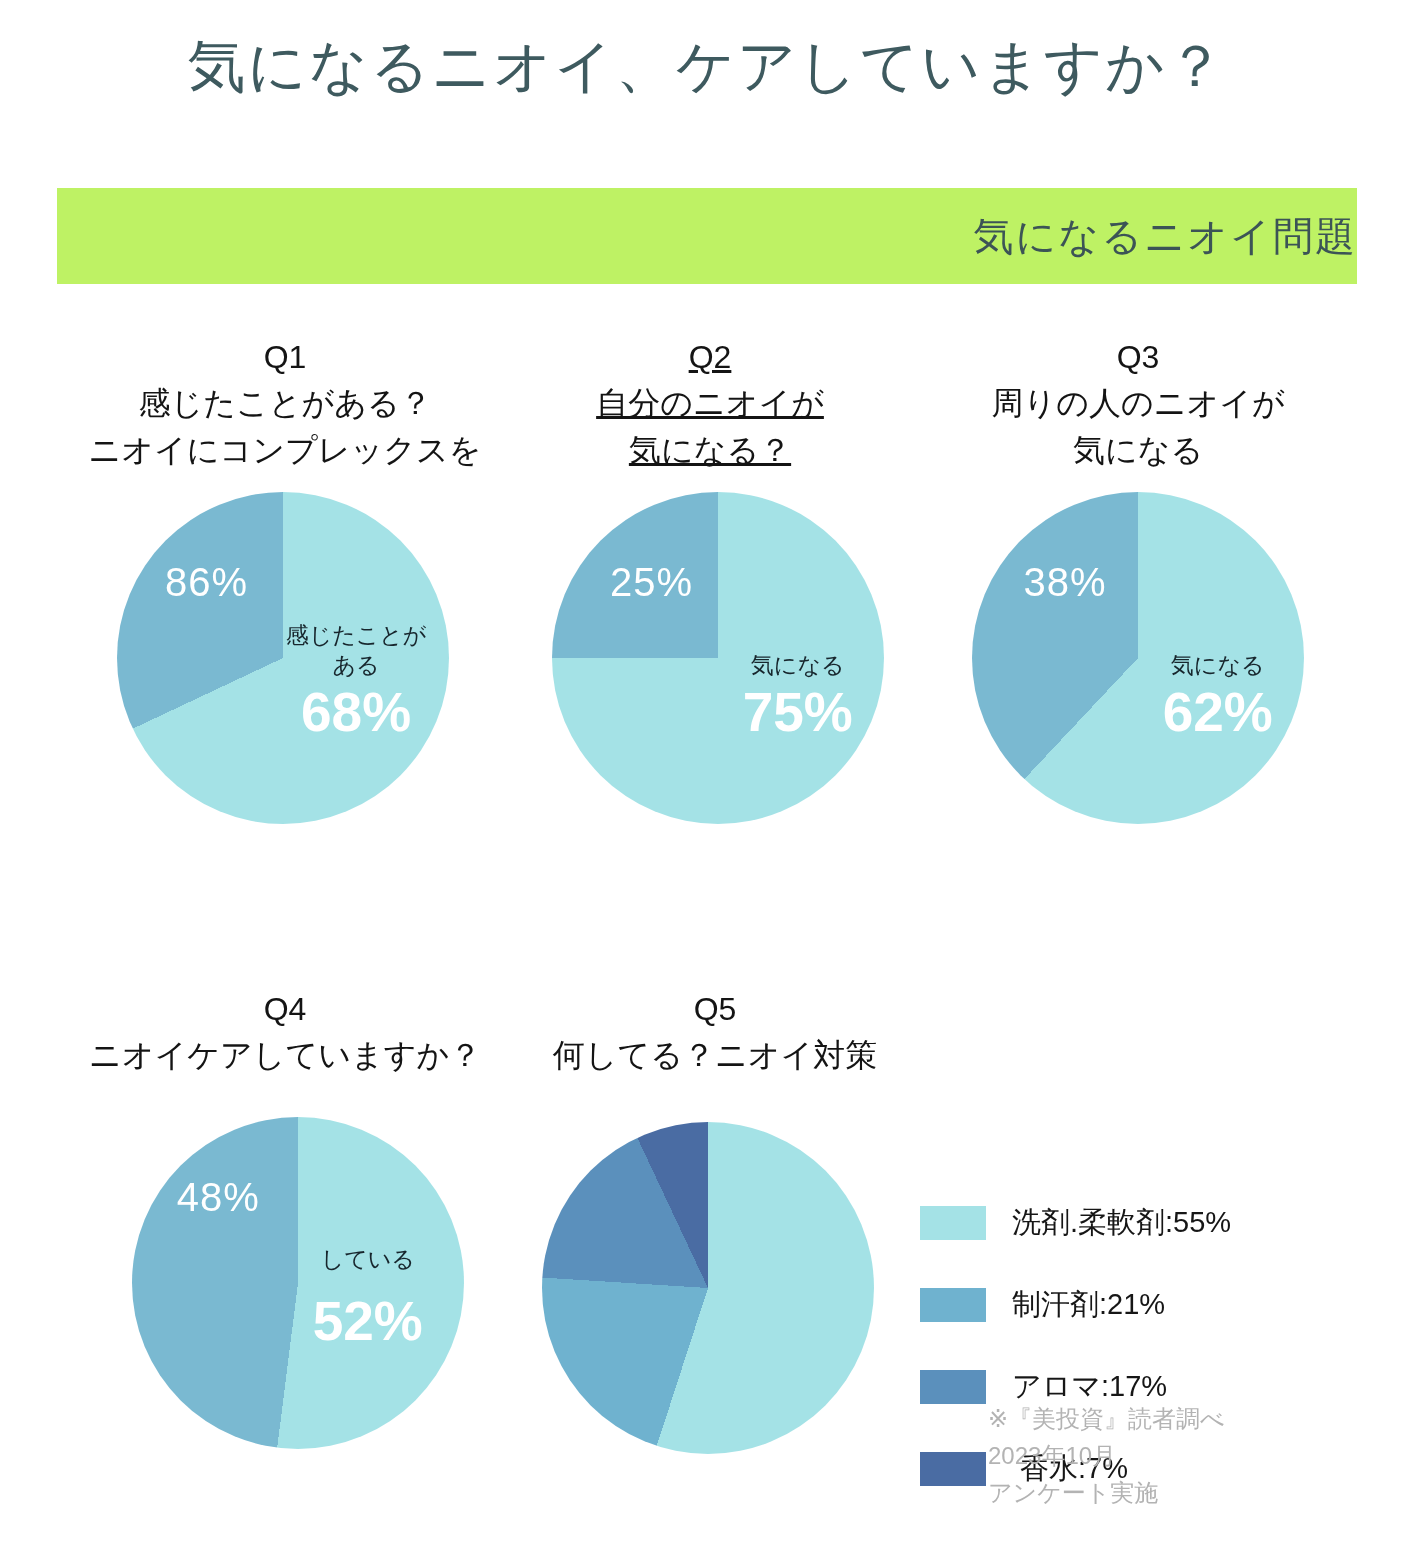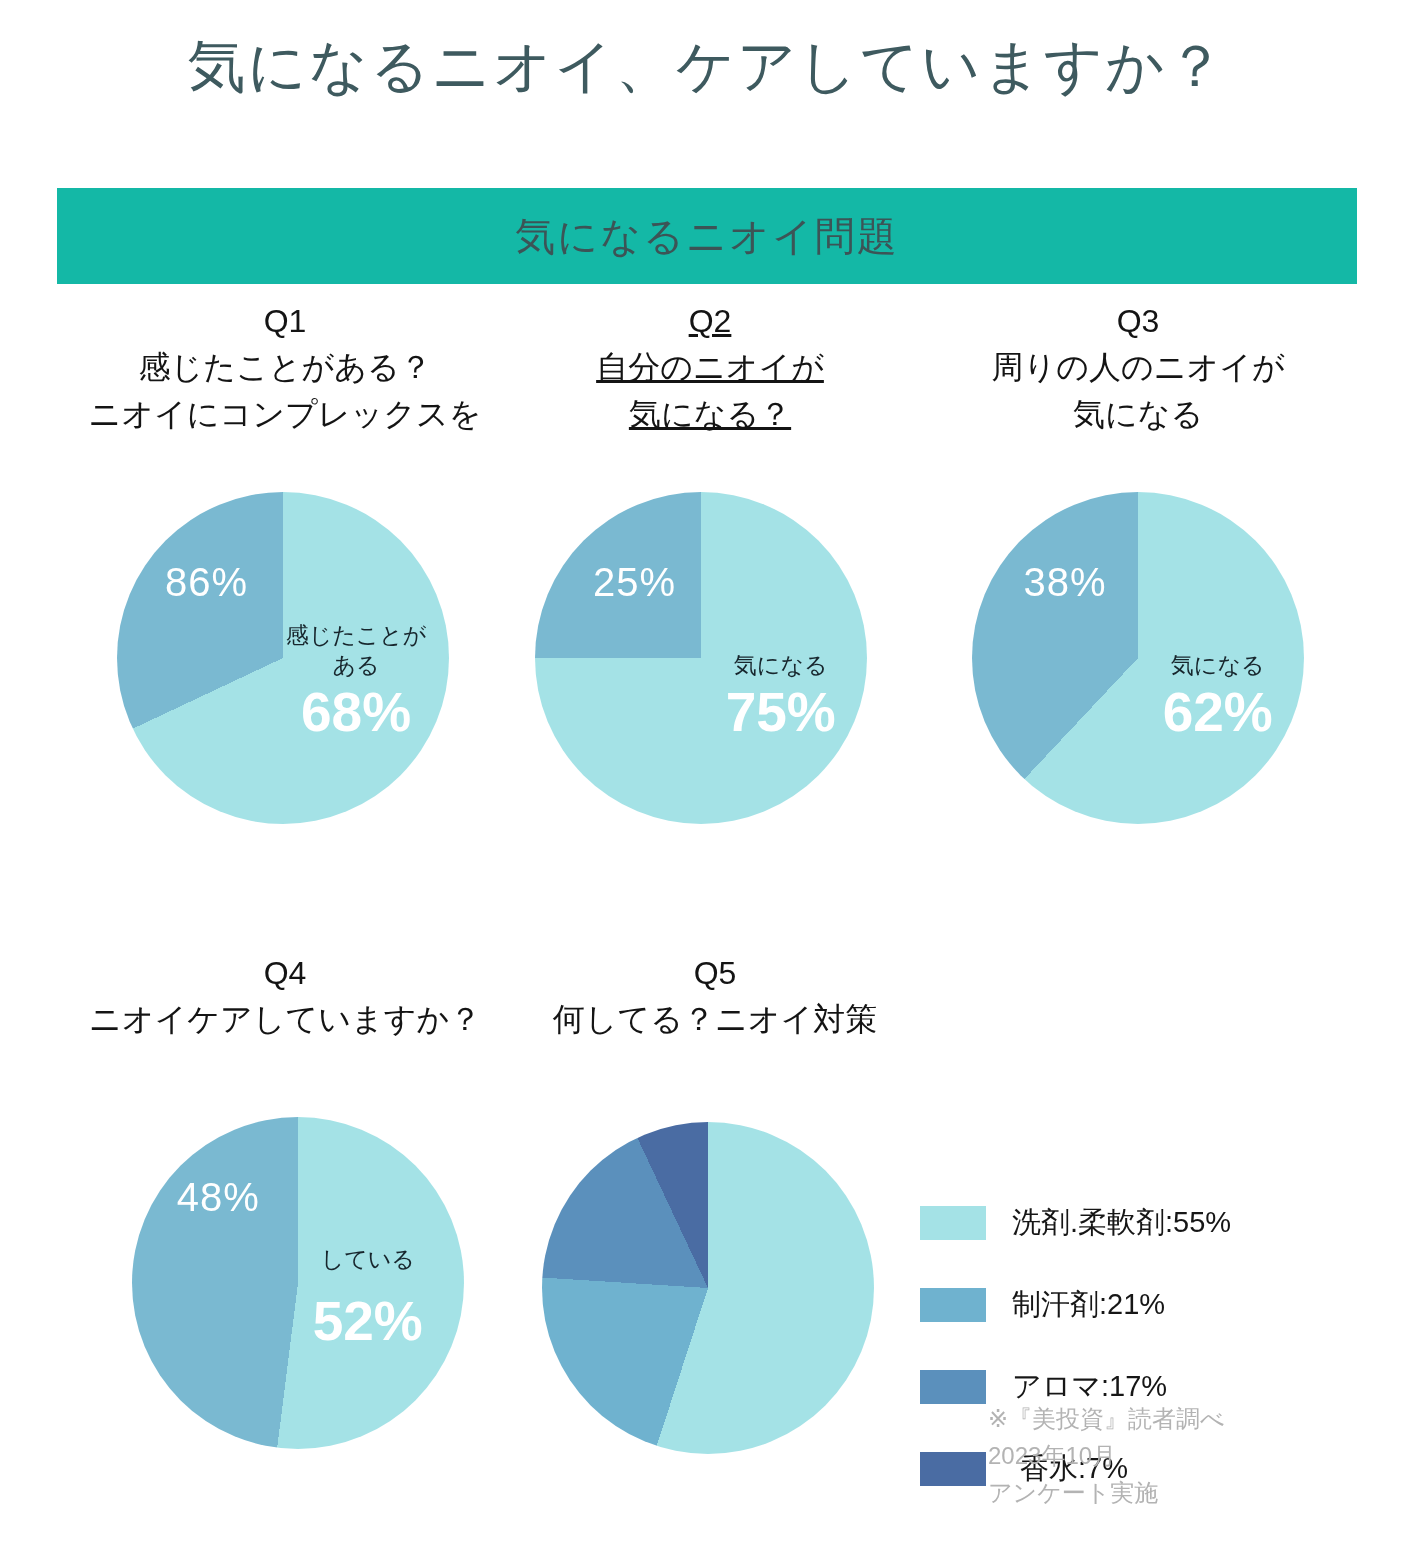--- a/index.html
+++ b/index.html
@@ -4,33 +4,33 @@
 <style>
   * { margin:0; padding:0; box-sizing:border-box; }
   html,body { background:#ffffff; }
   body { font-family:"Liberation Sans","DejaVu Sans",sans-serif; color:#161616; }
   #canvas { position:relative; width:1414px; height:1541px; background:#ffffff; overflow:hidden; }
 
   .main-title { position:absolute; left:0; top:28px; width:100%; text-align:center;
                 font-size:58px; letter-spacing:2px; color:#3e5a5f; font-weight:400; }
 
   .section-band { position:absolute; left:57px; top:188px; width:1300px; height:96px;
-                  background:#14b8a6; display:flex; align-items:center; justify-content:center; }
+                  background:#bef264; display:flex; align-items:center; justify-content:flex-end; }
   .section-band .band-label { font-size:40px; color:#3c5456; letter-spacing:2px; font-weight:400; }
 
   .q-title { position:absolute; width:480px; text-align:center; font-size:32px;
-             line-height:1.45; color:#141414; font-weight:400; }
+             line-height:1.45; color:#141414; font-weight:400;margin-top:36px; }
   .q-title.row1 { top:298px; }
   .q-title.row2 { top:950px; }
   #qt1 { left:45px; }  #qt2 { left:470px;text-decoration:underline; } #qt3 { left:898px; }
   #qt4 { left:45px; }  #qt5 { left:475px; }
 
   .pie { position:absolute; width:332px; height:332px; border-radius:50%; }
   #pie1 { left:117px; top:492px; }
-  #pie2 { left:535px; top:492px; }
+  #pie2 { left:552px; top:492px; }
   #pie3 { left:972px; top:492px; }
   #pie4 { left:132px; top:1117px; }
   #pie5 { left:542px; top:1122px; }
 
   .lbl-other { position:absolute; transform:translate(-50%,-50%); color:#ffffff;
                font-size:40px; font-weight:400; letter-spacing:1px; white-space:nowrap; }
   .main-group { position:absolute; transform:translate(-50%,-50%); text-align:center; white-space:nowrap; }
   .main-group .small { font-size:23px; color:#17262d; line-height:1.3; font-weight:400; }
   .main-group .big   { font-size:55px; color:#ffffff; font-weight:700; line-height:1.15; }
   .main-group.gap .big { margin-top:16px; }

